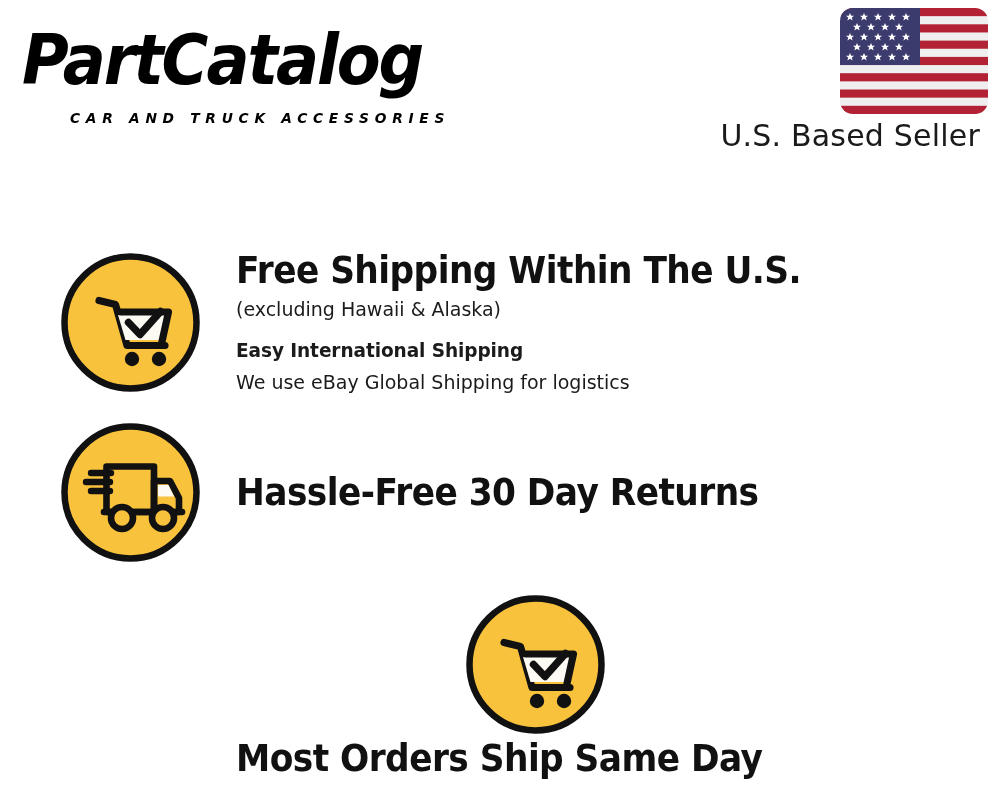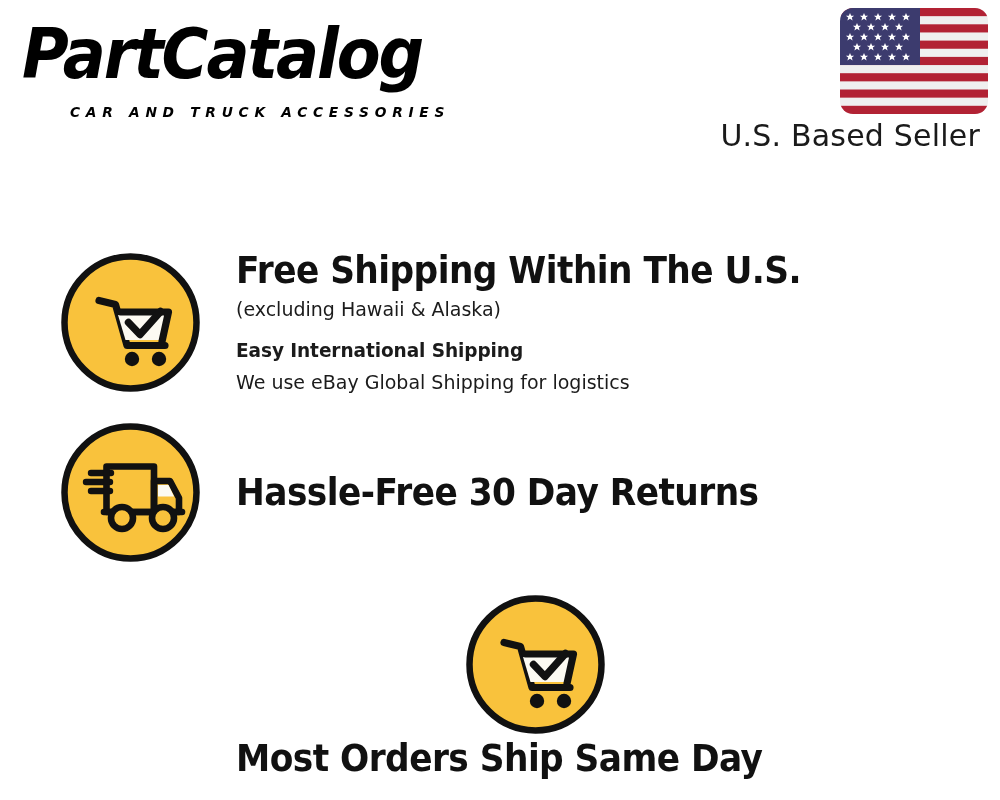--- a/index.html
+++ b/index.html
@@ -22,21 +22,21 @@
     position: absolute;
     top: 0; left: 0;
     width: 1000px;
     height: 170px;
   }
 
   
   #brand-logo {
     position: absolute;
     left: 22px;
-    top: 18px;
+    top: 24px;
     width: 470px;
     height: 100px;
   }
   #brand-wordmark {
     display: block;
     font-family: "DejaVu Sans", sans-serif;
     font-weight: 700;
     font-style: italic;
     font-size: 62px;
     line-height: 66px;

